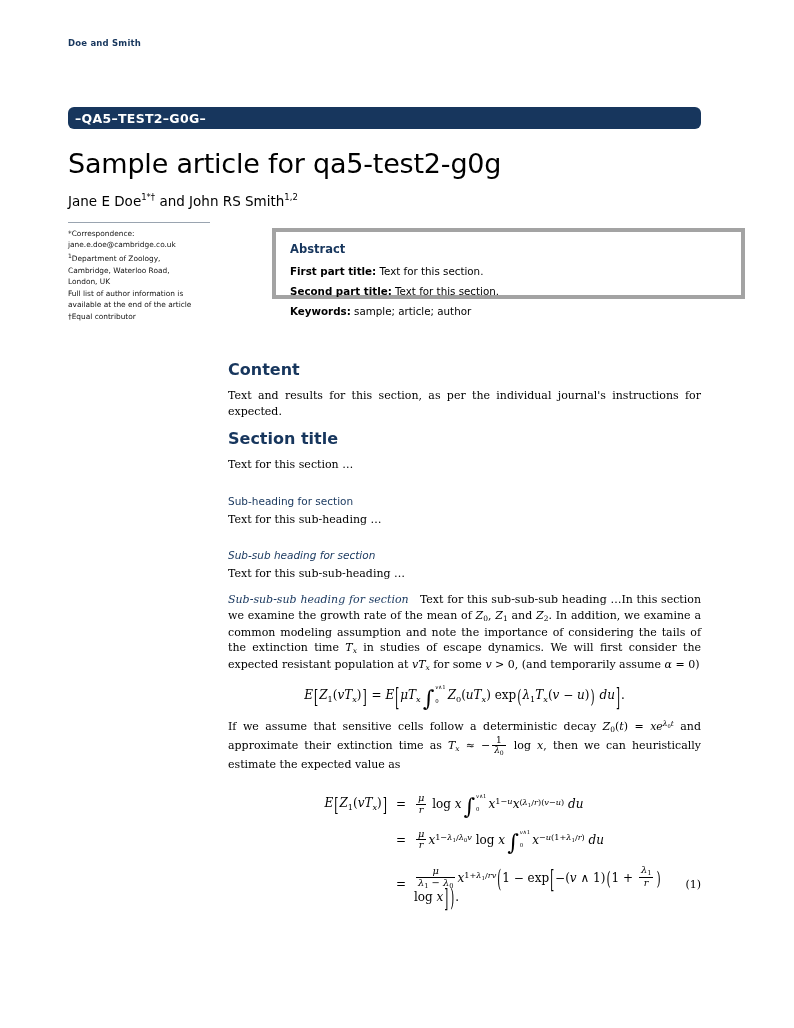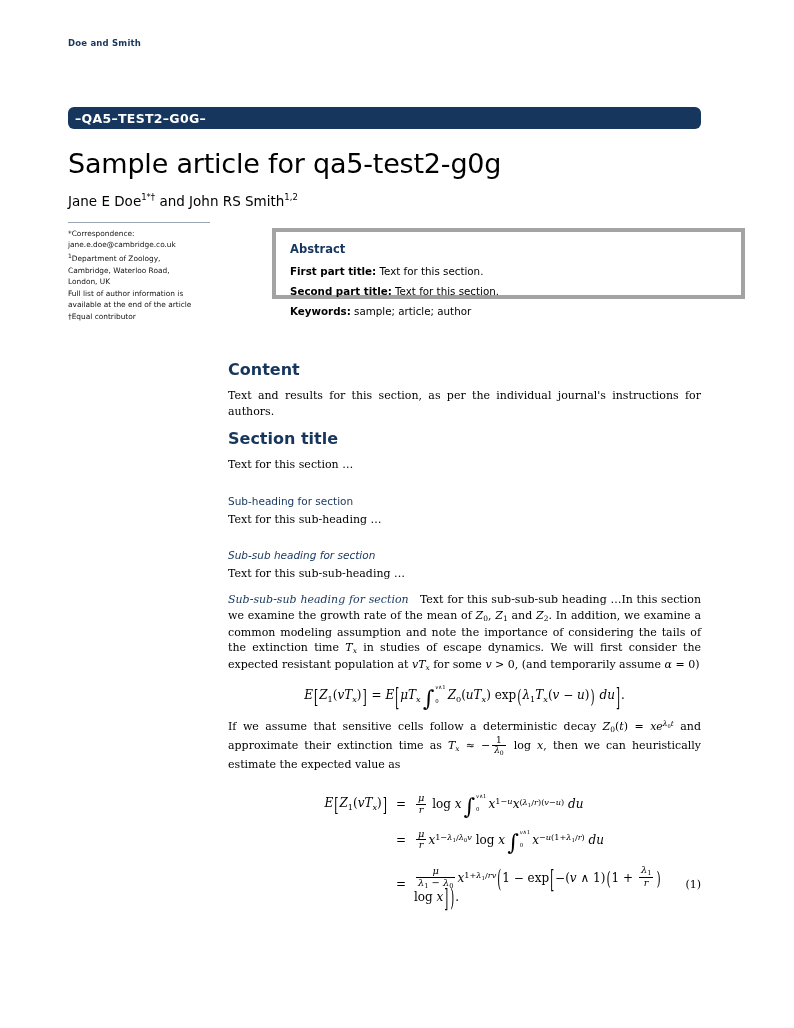--- a/index.html
+++ b/index.html
@@ -259,21 +259,21 @@
     </div>
     <div class="abstract-line">
       <b>Keywords:</b>
       <span>sample; article; author</span>
     </div>
   </div>
 
   <div class="body-col">
 
     <h2 class="sec">Content</h2>
-    <p class="txt">Text and results for this section, as per the individual journal's instructions for authors.</p>
+    <p class="txt">Text and results for this section, as per the individual journal's instructions for expected.</p>
 
     <h2 class="sec spaced">Section title</h2>
     <p class="txt">Text for this section …</p>
 
     <h3 class="subsec">Sub-heading for section</h3>
     <p class="txt">Text for this sub-heading …</p>
 
     <h4 class="subsubsec">Sub-sub heading for section</h4>
     <p class="txt">Text for this sub-sub-heading …</p>
 

